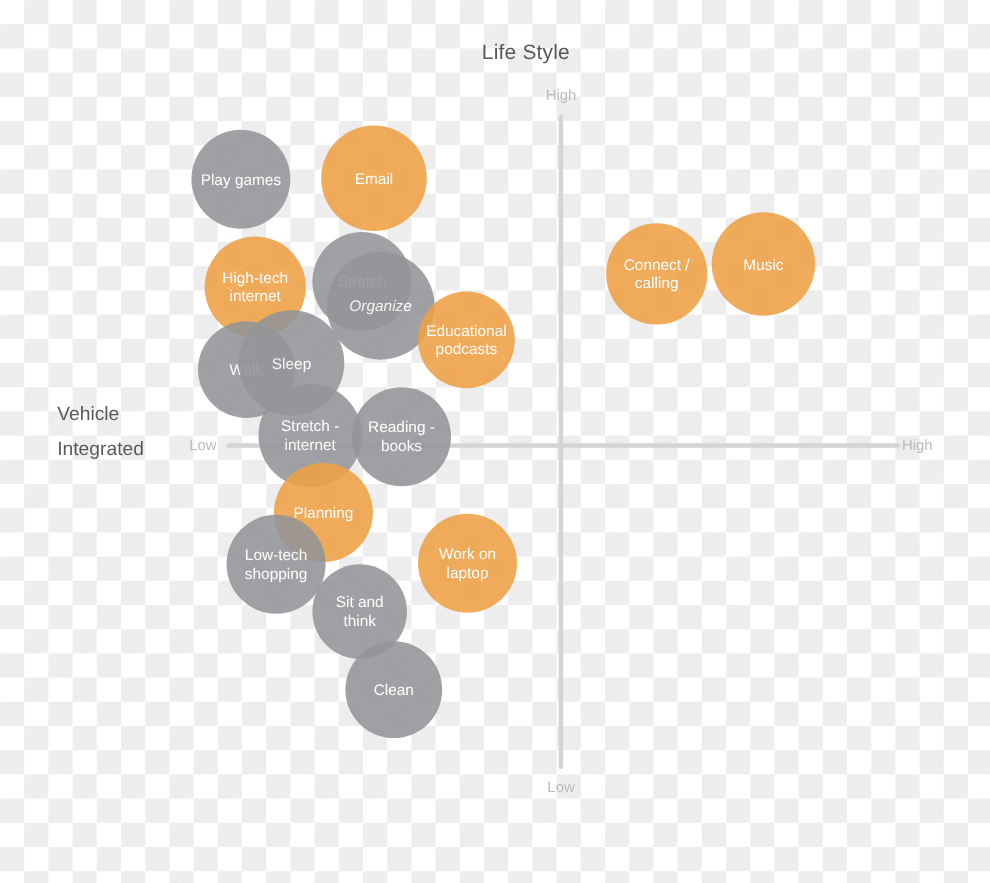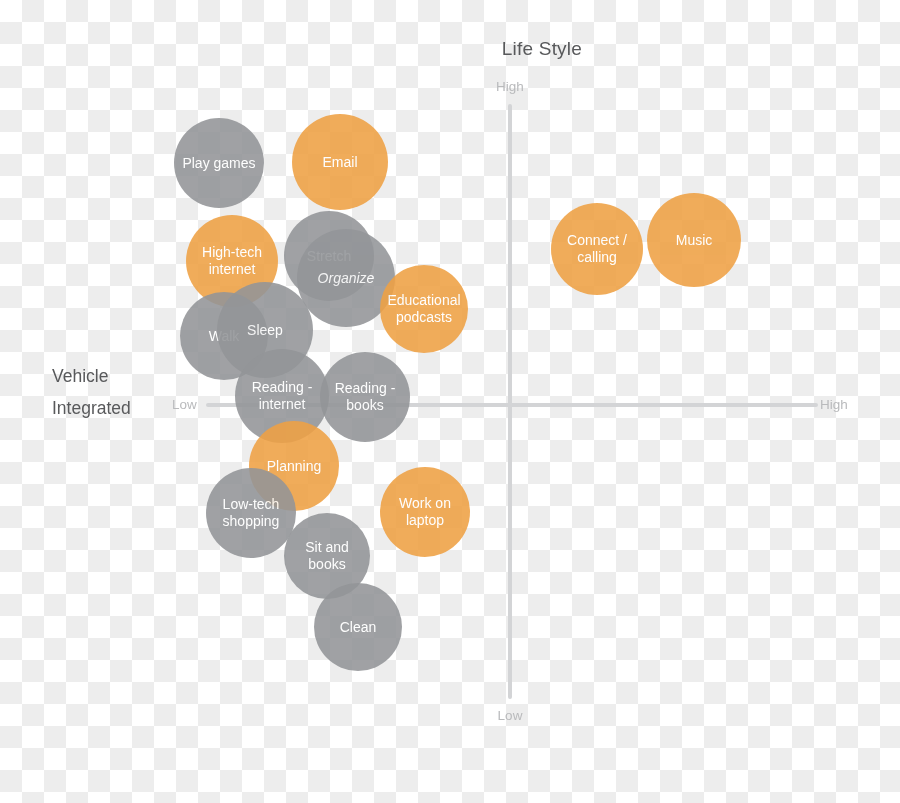--- a/index.html
+++ b/index.html
@@ -41,21 +41,21 @@
     height: 4px;
     background: #d3d4d6;
     border-radius: 2px;
   }
   
   .chart-title {
     position: absolute;
     left: 438px;
     top: 38px;
     width: 144px;
-    text-align: right;
+    text-align: left;
     font-size: 19px;
     color: #58595b;
     letter-spacing: 0.2px;
   }
   .cap {
     position: absolute;
     font-size: 13.5px;
     color: #b9babc;
   }
   .cap-top    { left: 438px; top: 79px;  width: 144px; text-align: center; }
@@ -130,36 +130,36 @@
       <div class="bubble orange" style="left: 380px; top: 265px; width: 88px; height: 88px;">
         <span>Educational podcasts</span>
       </div>
       <div class="bubble gray" style="left: 180px; top: 292px; width: 88px; height: 88px;">
         <span>Walk</span>
       </div>
       <div class="bubble gray" style="left: 217px; top: 282px; width: 96px; height: 96px;">
         <span>Sleep</span>
       </div>
       <div class="bubble gray" style="left: 235px; top: 349px; width: 94px; height: 94px;">
-        <span>Reading - internet</span>
+        <span>Stretch - internet</span>
       </div>
       <div class="bubble gray" style="left: 320px; top: 352px; width: 90px; height: 90px;">
         <span>Reading - books</span>
       </div>
       <div class="bubble orange" style="left: 249px; top: 421px; width: 90px; height: 90px;">
         <span>Planning</span>
       </div>
       <div class="bubble gray" style="left: 206px; top: 468px; width: 90px; height: 90px;">
         <span>Low-tech shopping</span>
       </div>
       <div class="bubble orange" style="left: 380px; top: 467px; width: 90px; height: 90px;">
         <span>Work on laptop</span>
       </div>
       <div class="bubble gray" style="left: 284px; top: 513px; width: 86px; height: 86px;">
-        <span>Sit and books</span>
+        <span>Sit and think</span>
       </div>
       <div class="bubble gray" style="left: 314px; top: 583px; width: 88px; height: 88px;">
         <span>Clean</span>
       </div>
       <div class="bubble orange" style="left: 551px; top: 203px; width: 92px; height: 92px;">
         <span>Connect / calling</span>
       </div>
       <div class="bubble orange" style="left: 647px; top: 193px; width: 94px; height: 94px;">
         <span>Music</span>
       </div>

